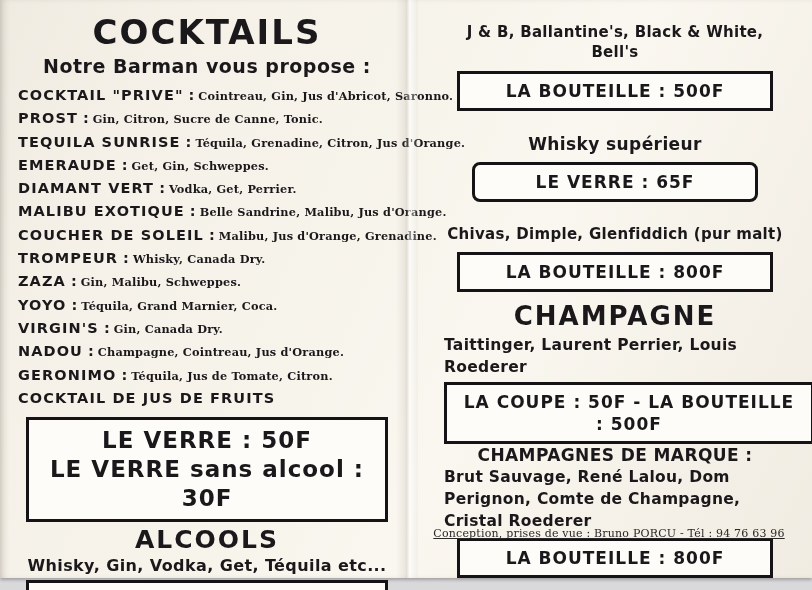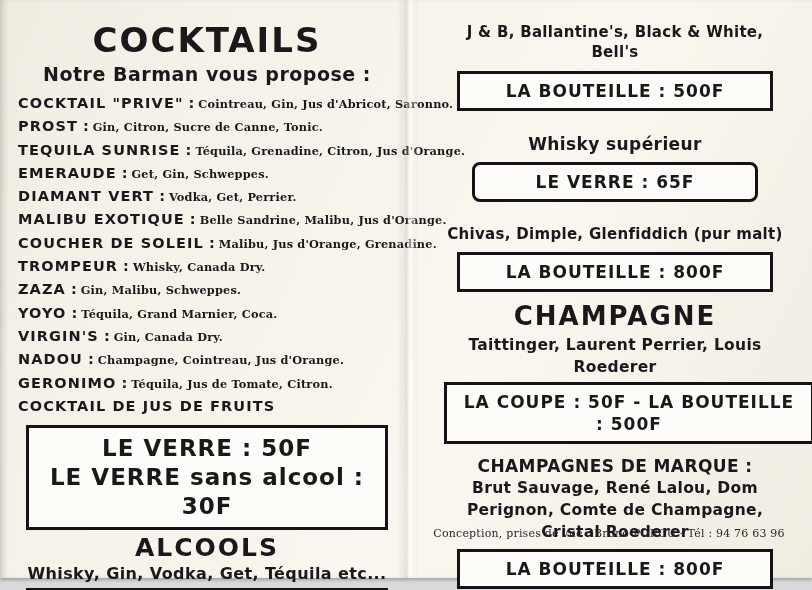--- a/index.html
+++ b/index.html
@@ -21,21 +21,21 @@
     box-shadow: inset 6px 0 10px -6px rgba(90,80,70,.45), 0 2px 3px rgba(0,0,0,.25);
     color: #1b181b;
   }
   .fold {
     position: absolute; left: 396px; top: 0;
     width: 22px; height: 578px;
     background: linear-gradient(90deg, rgba(120,105,90,0) 0%, rgba(120,105,90,.10) 38%, rgba(120,105,90,.16) 48%, rgba(255,255,255,.55) 62%, rgba(120,105,90,.05) 100%);
     pointer-events: none;
   }
   .page { position: absolute; top: 0; height: 578px; }
-  .page-left  { left: 0;   width: 406px; padding: 12px 10px 17px 18px; box-sizing: border-box; margin-top: 8px; }
+  .page-left  { left: 0;   width: 406px; padding: 12px 10px 17px 18px; box-sizing: border-box; }
   .page-right { left: 406px; width: 406px; padding: 14px 26px 0 38px; box-sizing: border-box; }
 
   
   .menu-title {
     text-align: center; font-size: 34px; line-height: 40px;
     letter-spacing: 2px; font-weight: 800;
   }
   .menu-subtitle {
     text-align: center; font-size: 19px; line-height: 24px;
     font-weight: 800; letter-spacing: .5px; margin-top: 2px;
@@ -82,28 +82,29 @@
   .mt-22 { margin-top: 22px; }
   .section-heading {
     text-align: center; font-weight: 800; font-size: 17px;
     line-height: 22px; letter-spacing: .4px;
   }
   .champagne-heading {
     text-align: center; font-weight: 800; font-size: 26px;
     line-height: 32px; letter-spacing: 2px; margin-top: 8px;
   }
   .brands-wrap {
-    text-align: center; font-weight: 800; font-size: 15.5px;
+    text-align: left; font-weight: 800; font-size: 15.5px;
     line-height: 22px; letter-spacing: .3px;
   }
   .footer-credit {
     position: absolute; top: 527px; left: 0; width: 100%;
     text-align: center;
     font-family: "DejaVu Serif", serif; font-size: 11px; color: #2a2728;
     letter-spacing: .2px;
+    text-decoration: underline;
   }
 </style>
 </head>
 <body>
 
 <div class="scan-backdrop">
   <div class="paper">
 
     <div class="page page-left">
       <div class="menu-title">COCKTAILS</div>
@@ -175,21 +176,21 @@
       <div class="section-heading mt-22">Whisky supérieur</div>
       <div class="r-price-box w-256" style="margin-top:7px">LE VERRE : 65F</div>
 
       <div class="brand-line mt-22">Chivas, Dimple, Glenfiddich (pur malt)</div>
       <div class="r-price-box w-286" style="margin-top:8px">LA BOUTEILLE : 800F</div>
 
       <div class="champagne-heading">CHAMPAGNE</div>
       <div class="brands-wrap" style="margin-top:2px">Taittinger, Laurent Perrier, Louis Roederer</div>
       <div class="r-price-box w-full" style="margin-top:4px">LA COUPE : 50F - LA BOUTEILLE : 500F</div>
 
-      <div class="section-heading" style="margin-top:11px">CHAMPAGNES DE MARQUE :</div>
+      <div class="section-heading" style="">CHAMPAGNES DE MARQUE :</div>
       <div class="brands-wrap">Brut Sauvage, René Lalou, Dom Perignon, Comte de Champagne, Cristal Roederer</div>
       <div class="r-price-box w-286" style="margin-top:6px">LA BOUTEILLE : 800F</div>
 
       <div class="footer-credit">Conception, prises de vue : Bruno PORCU - Tél : 94 76 63 96</div>
     </div>
 
     <div class="fold"></div>
   </div>
 </div>
 

